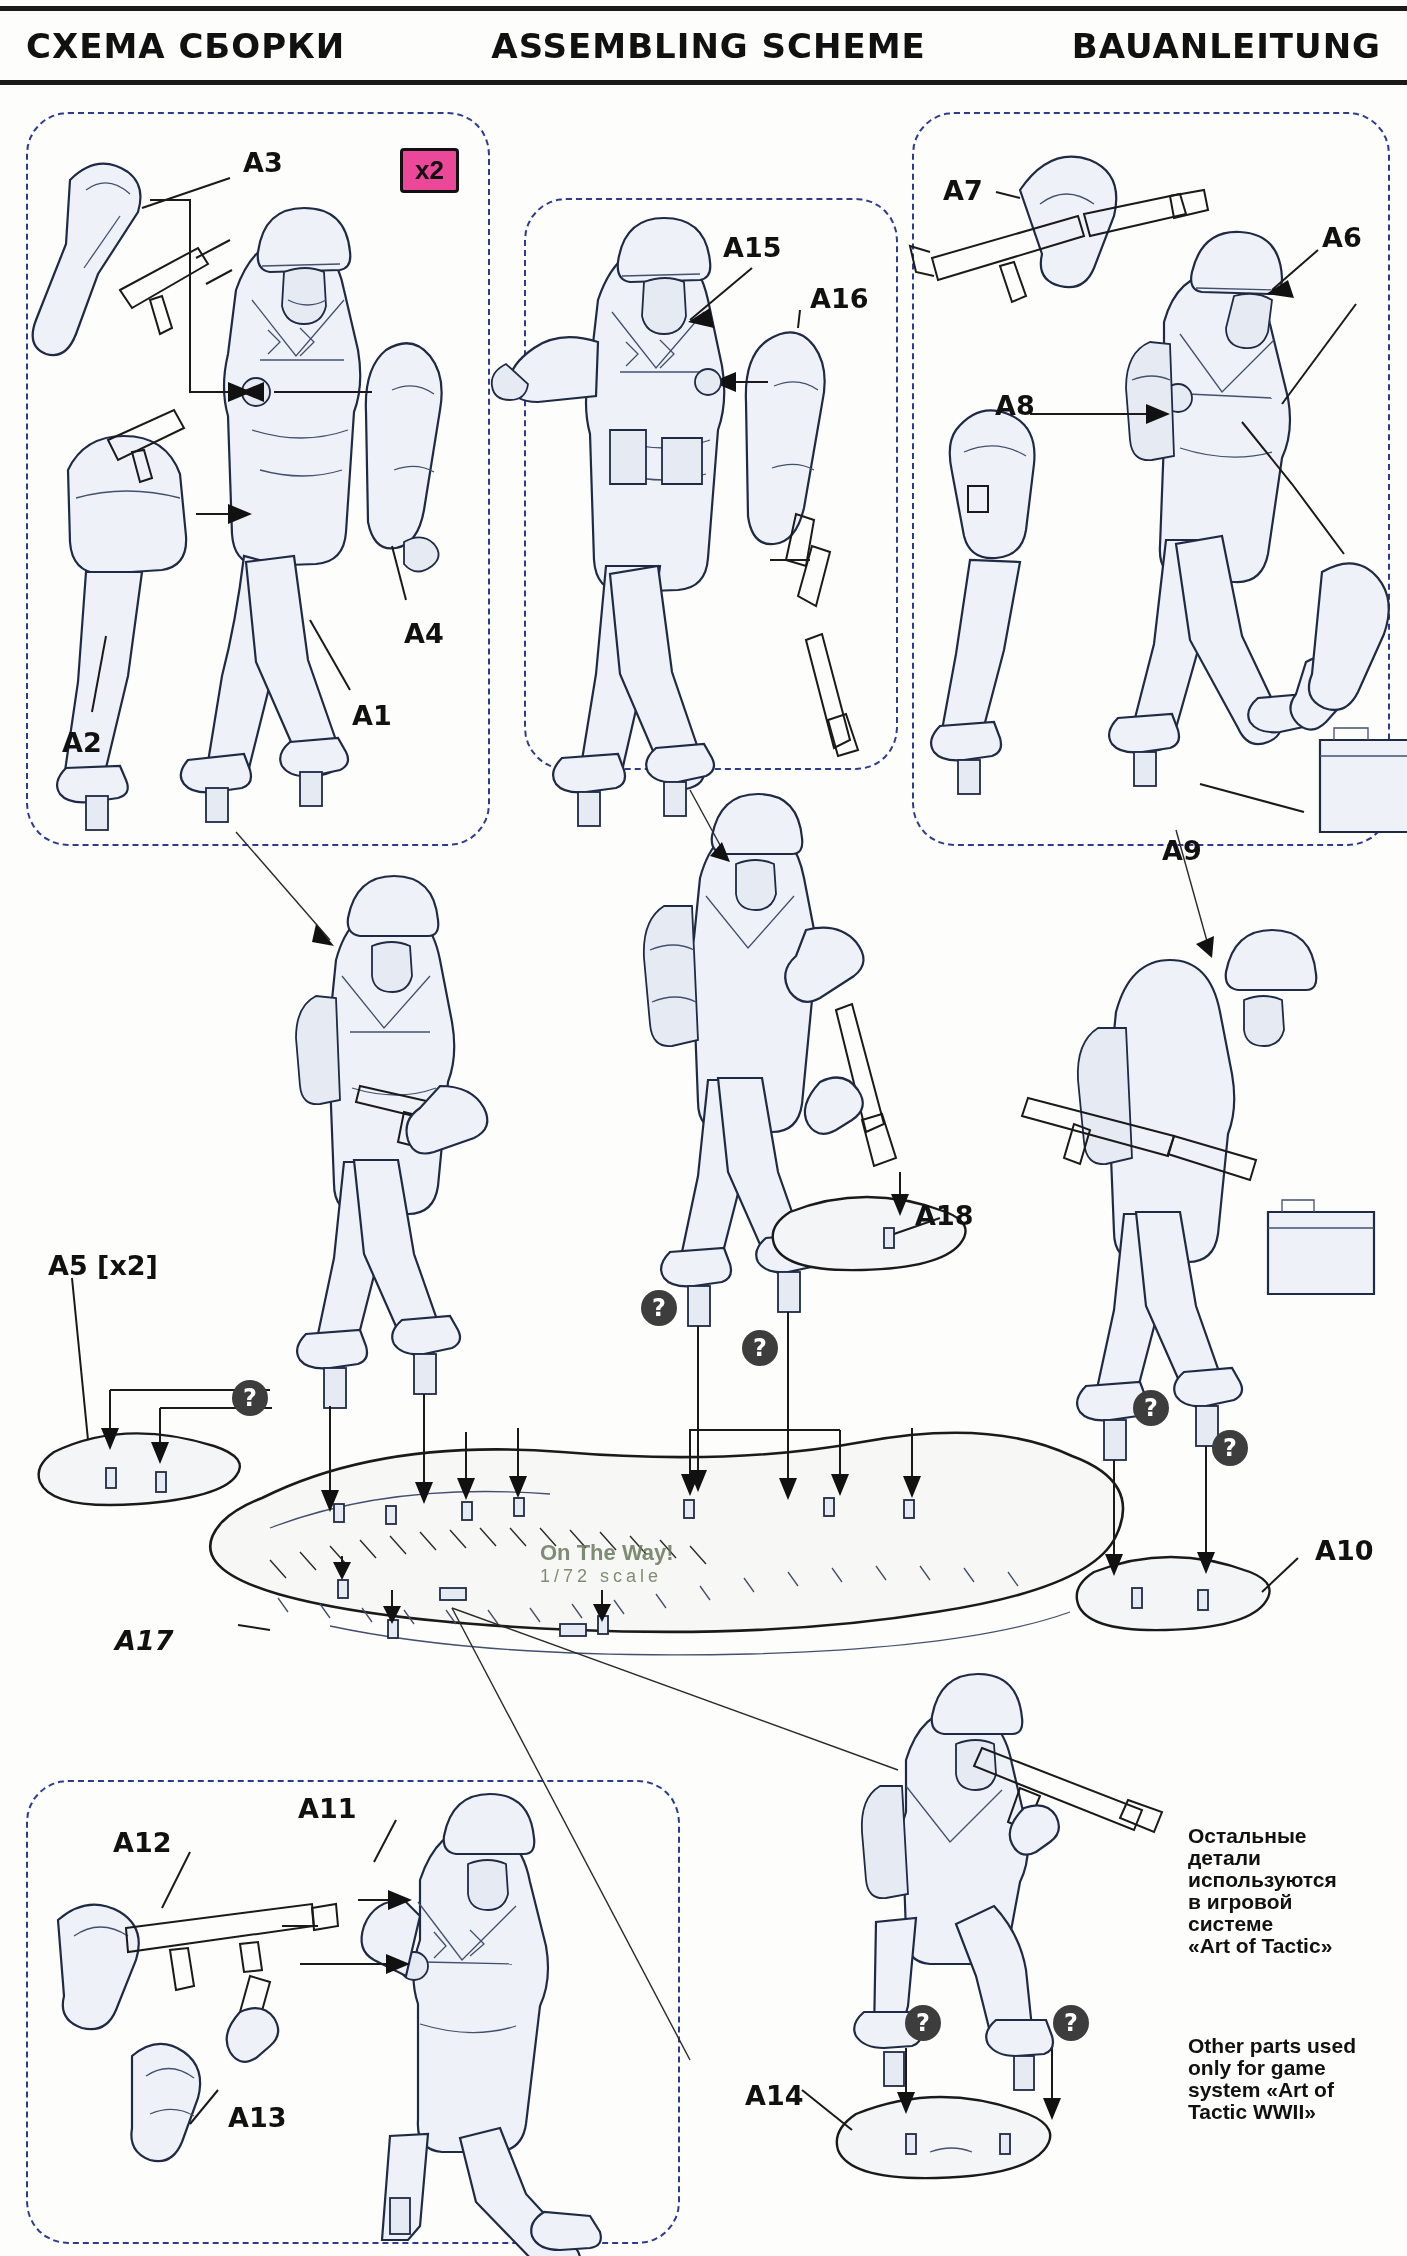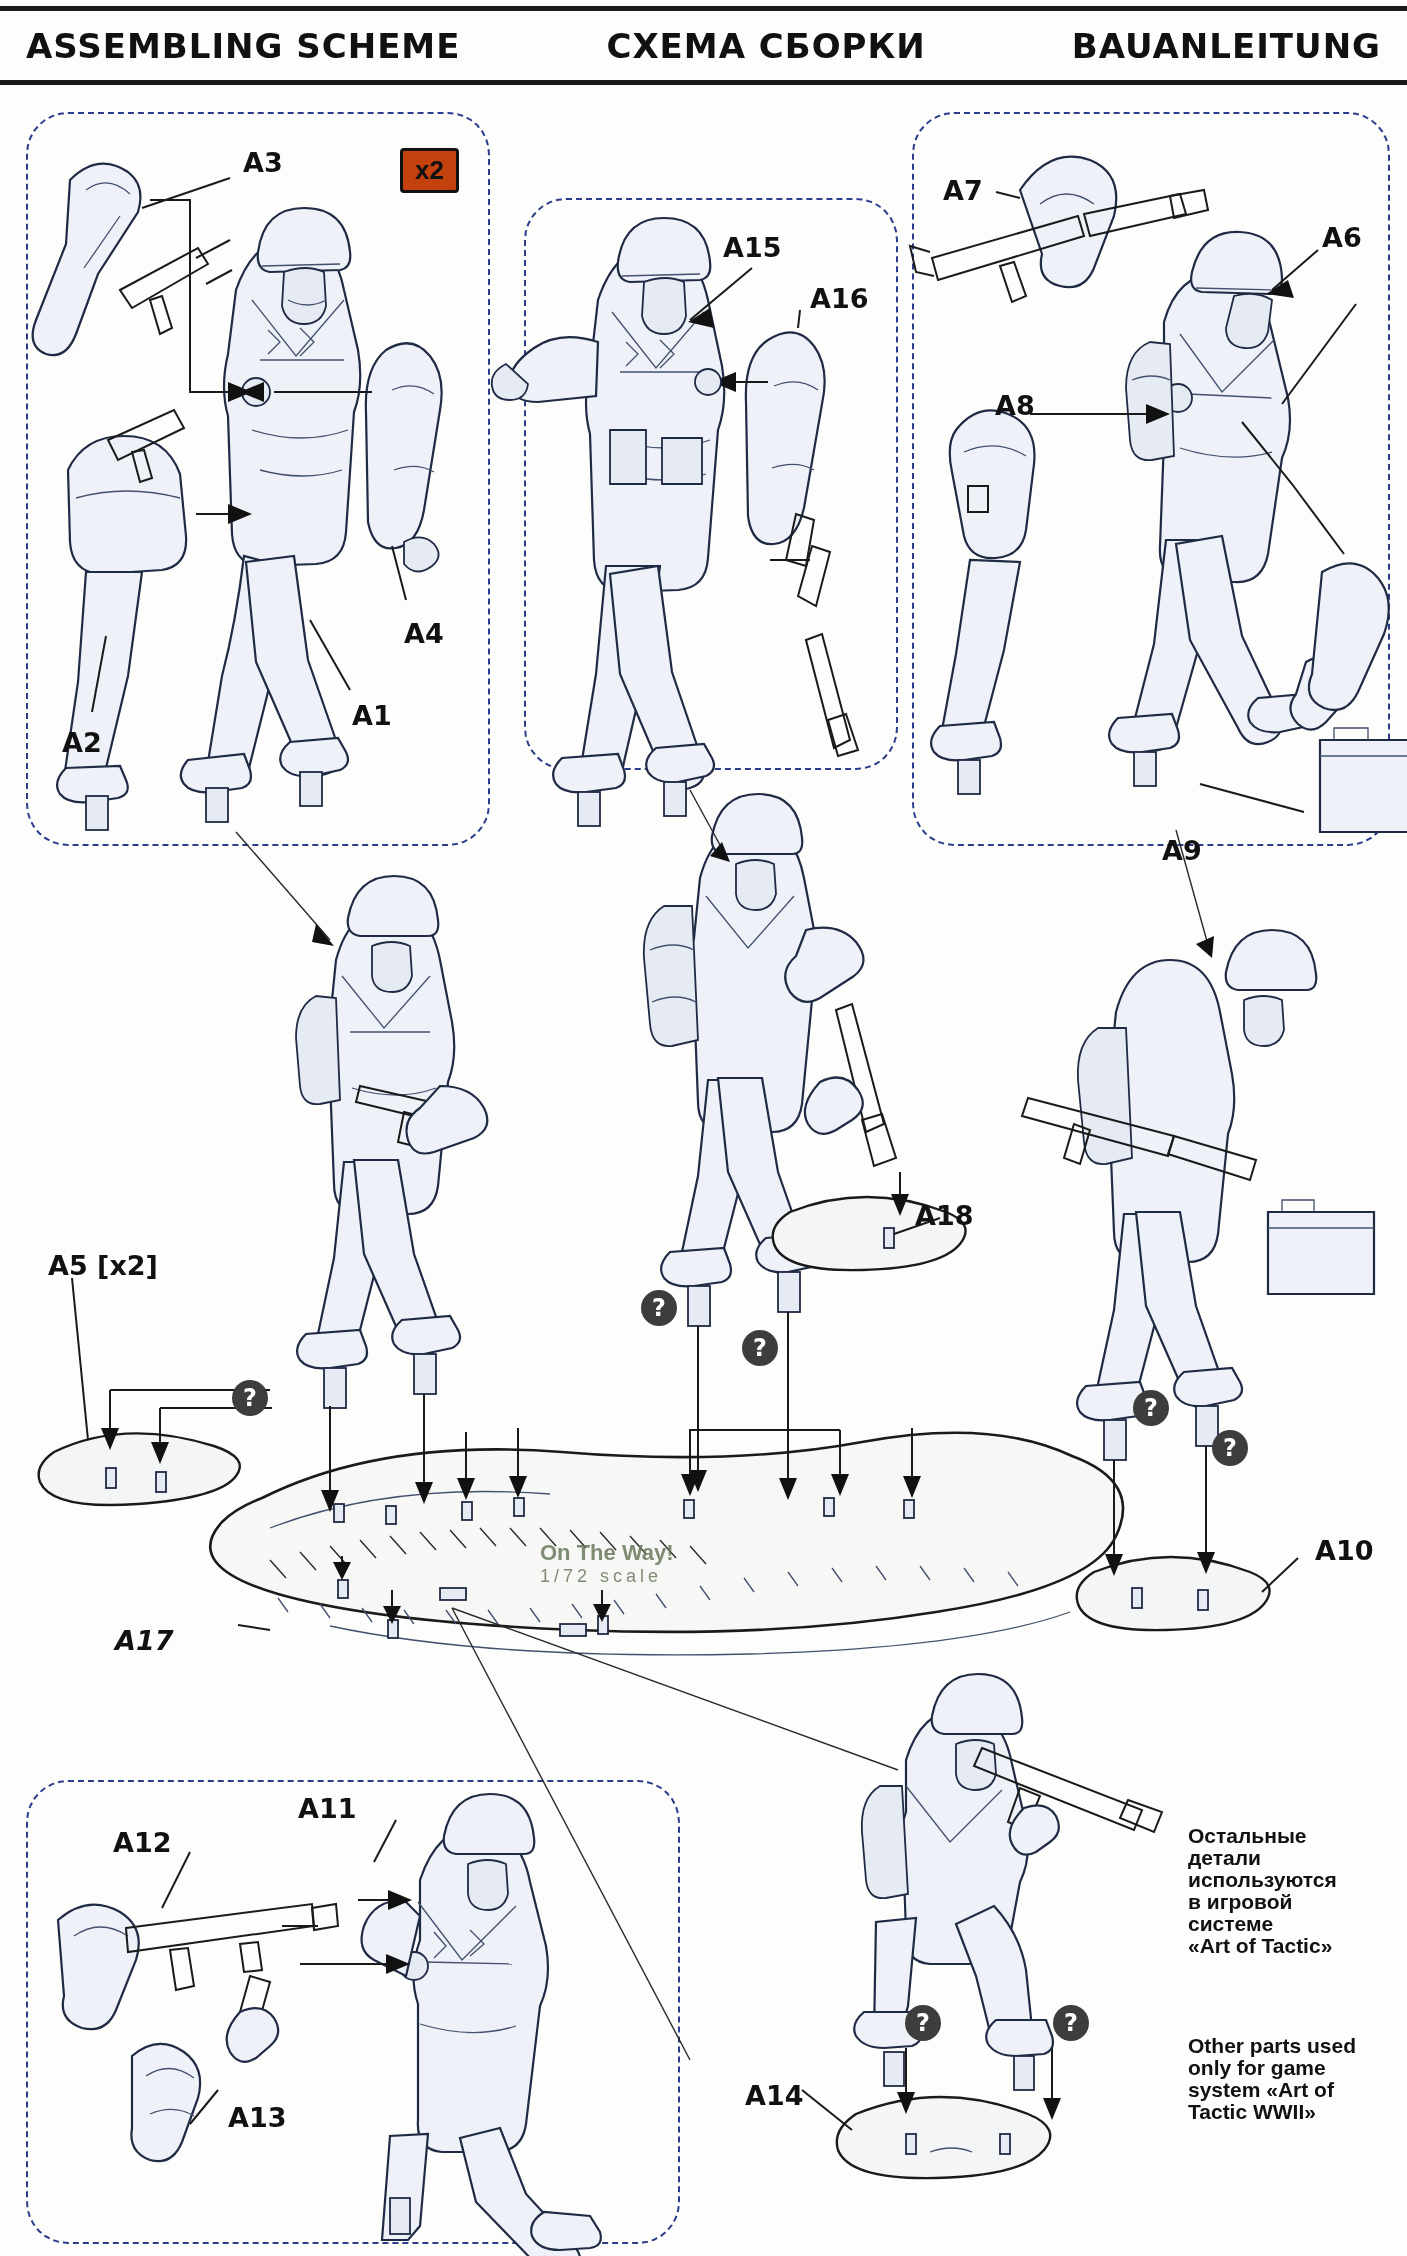--- a/index.html
+++ b/index.html
@@ -26,21 +26,21 @@
   }
   .header-rule-bottom{position:absolute;left:0;top:80px;width:1407px;height:5px;background:#1a1a1a;}
 
   
   .panel{
     position:absolute;border:2px dashed #2b3c8c;border-radius:42px;
     background:transparent;
   }
   .x2-box{
     position:absolute;border:3px solid #111;border-radius:4px;
-    padding:4px 12px;font-weight:bold;font-size:26px;background:#c2410c;
+    padding:4px 12px;font-weight:bold;font-size:26px;background:#ec4899;
   }
 
   
   .lbl{
     position:absolute;font-weight:bold;font-size:27px;color:#111;
     font-family:"DejaVu Sans", sans-serif;white-space:nowrap;
   }
 
   
   .qmark{
@@ -74,22 +74,22 @@
   .ground{fill:#f7f7f5;stroke:#1a1a1a;stroke-width:2.6;}
   .arrow{fill:#111;}
 </style>
 </head>
 <body>
 
 <div class="sheet">
 
   <div class="header-rule-top"></div>
   <div class="header">
+    <span>СХЕМА СБОРКИ</span>
     <span>ASSEMBLING SCHEME</span>
-    <span>СХЕМА СБОРКИ</span>
     <span>BAUANLEITUNG</span>
   </div>
   <div class="header-rule-bottom"></div>
 
   <div class="panel" style="left:26px;  top:112px; width:460px; height:730px;"></div>
   <div class="panel" style="left:524px; top:198px; width:370px; height:568px;"></div>
   <div class="panel" style="left:912px; top:112px; width:474px; height:730px;"></div>
   <div class="panel" style="left:26px; top:1780px; width:650px; height:460px;"></div>
 
   <div class="x2-box" style="left:400px; top:148px;">x2</div>

